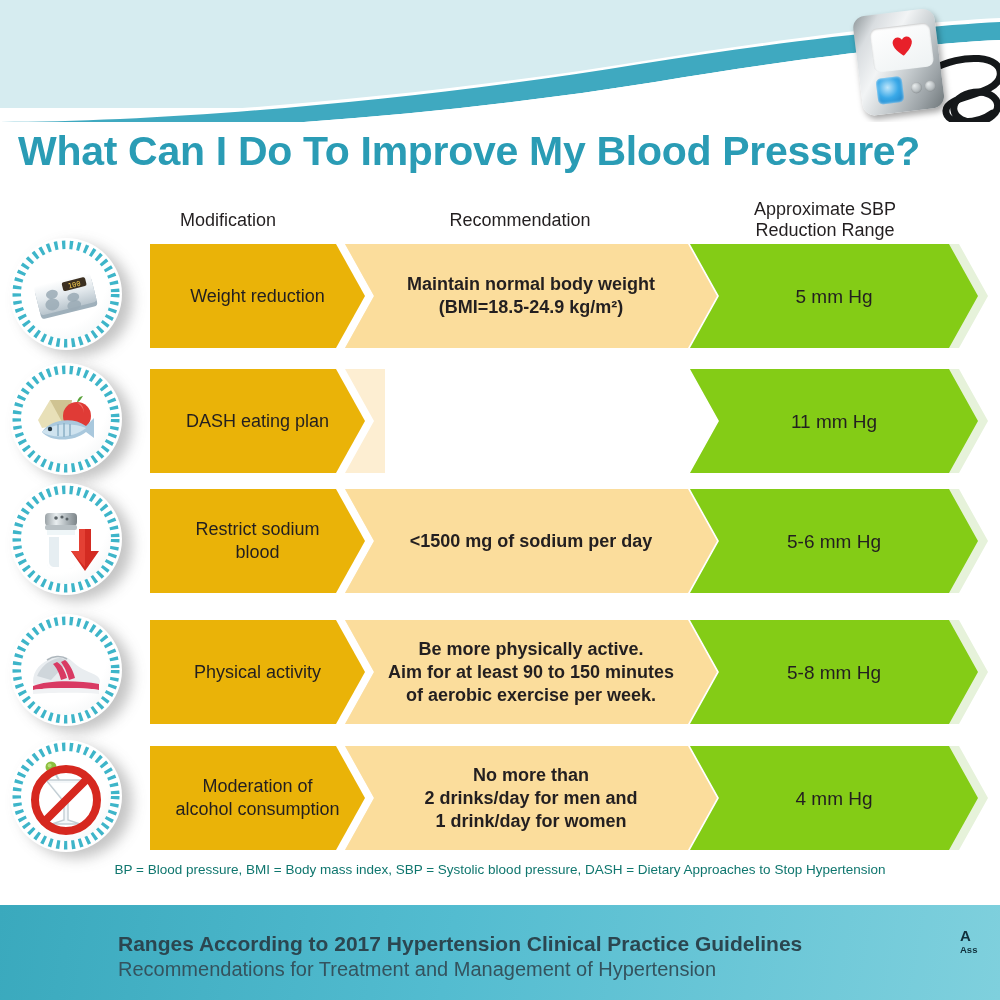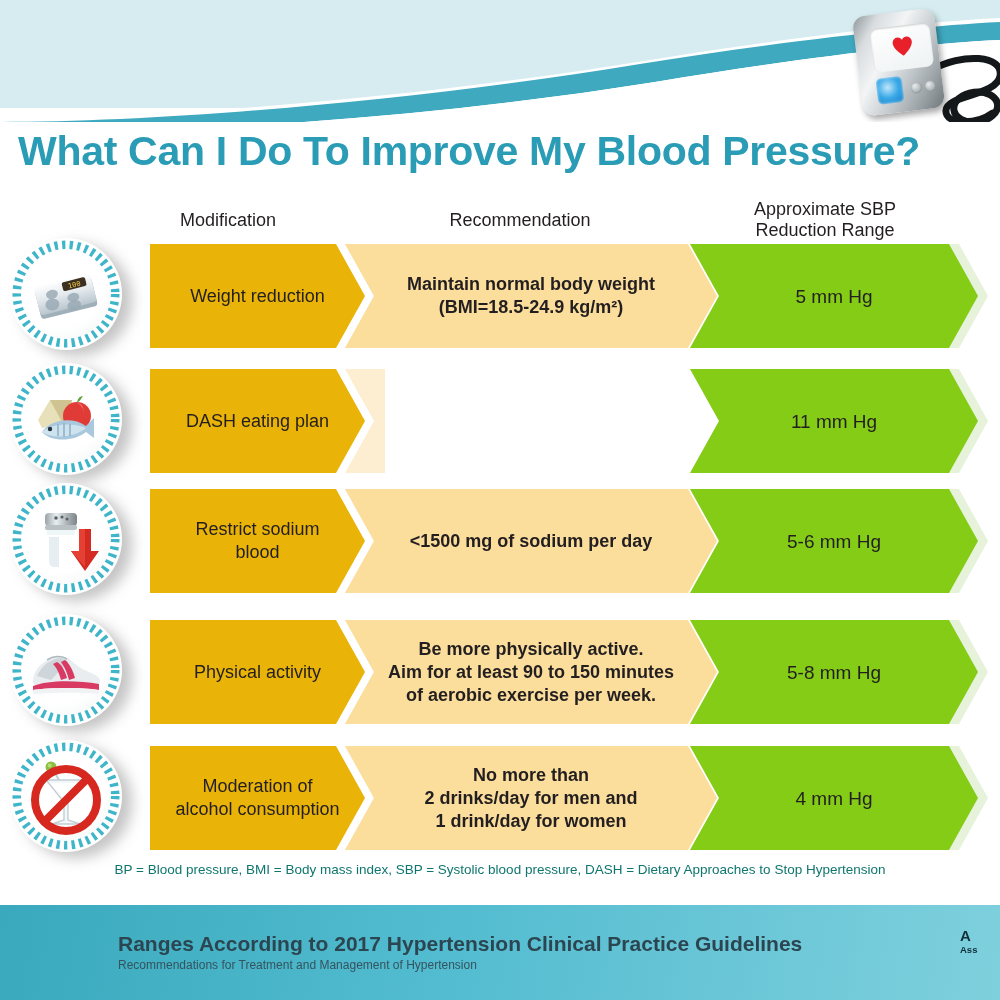--- a/index.html
+++ b/index.html
@@ -93,21 +93,21 @@
 
   
   .footnote{position:absolute;left:0;top:862px;width:1000px;text-align:center;
     font-size:13.5px;color:#0f766e;}
 
   
   .footer{position:absolute;left:0;top:905px;width:1000px;height:95px;
     background:linear-gradient(100deg,#3aa9bd 0%,#53bcd0 45%,#7fd0dd 100%);}
   .footer-line{position:absolute;left:118px;color:#2b4650;font-size:21px;white-space:nowrap;}
   .footer-line.l1{top:27px;font-weight:bold;}
-  .footer-line.l2{top:53px;font-weight:normal;font-size:12px;color:#34535e;}
+  .footer-line.l2{top:53px;font-weight:normal;font-size:20px;color:#34535e;}
   .footer-logo{position:absolute;right:-6px;top:22px;width:46px;text-align:left;color:#10303c;}
   .footer-logo .lg1{font-size:15px;font-weight:bold;line-height:17px;}
   .footer-logo .lg2{font-size:9.5px;font-weight:bold;line-height:12px;}
 </style>
 </head>
 <body>
 
 <div id="page">
 
   <div class="header">

